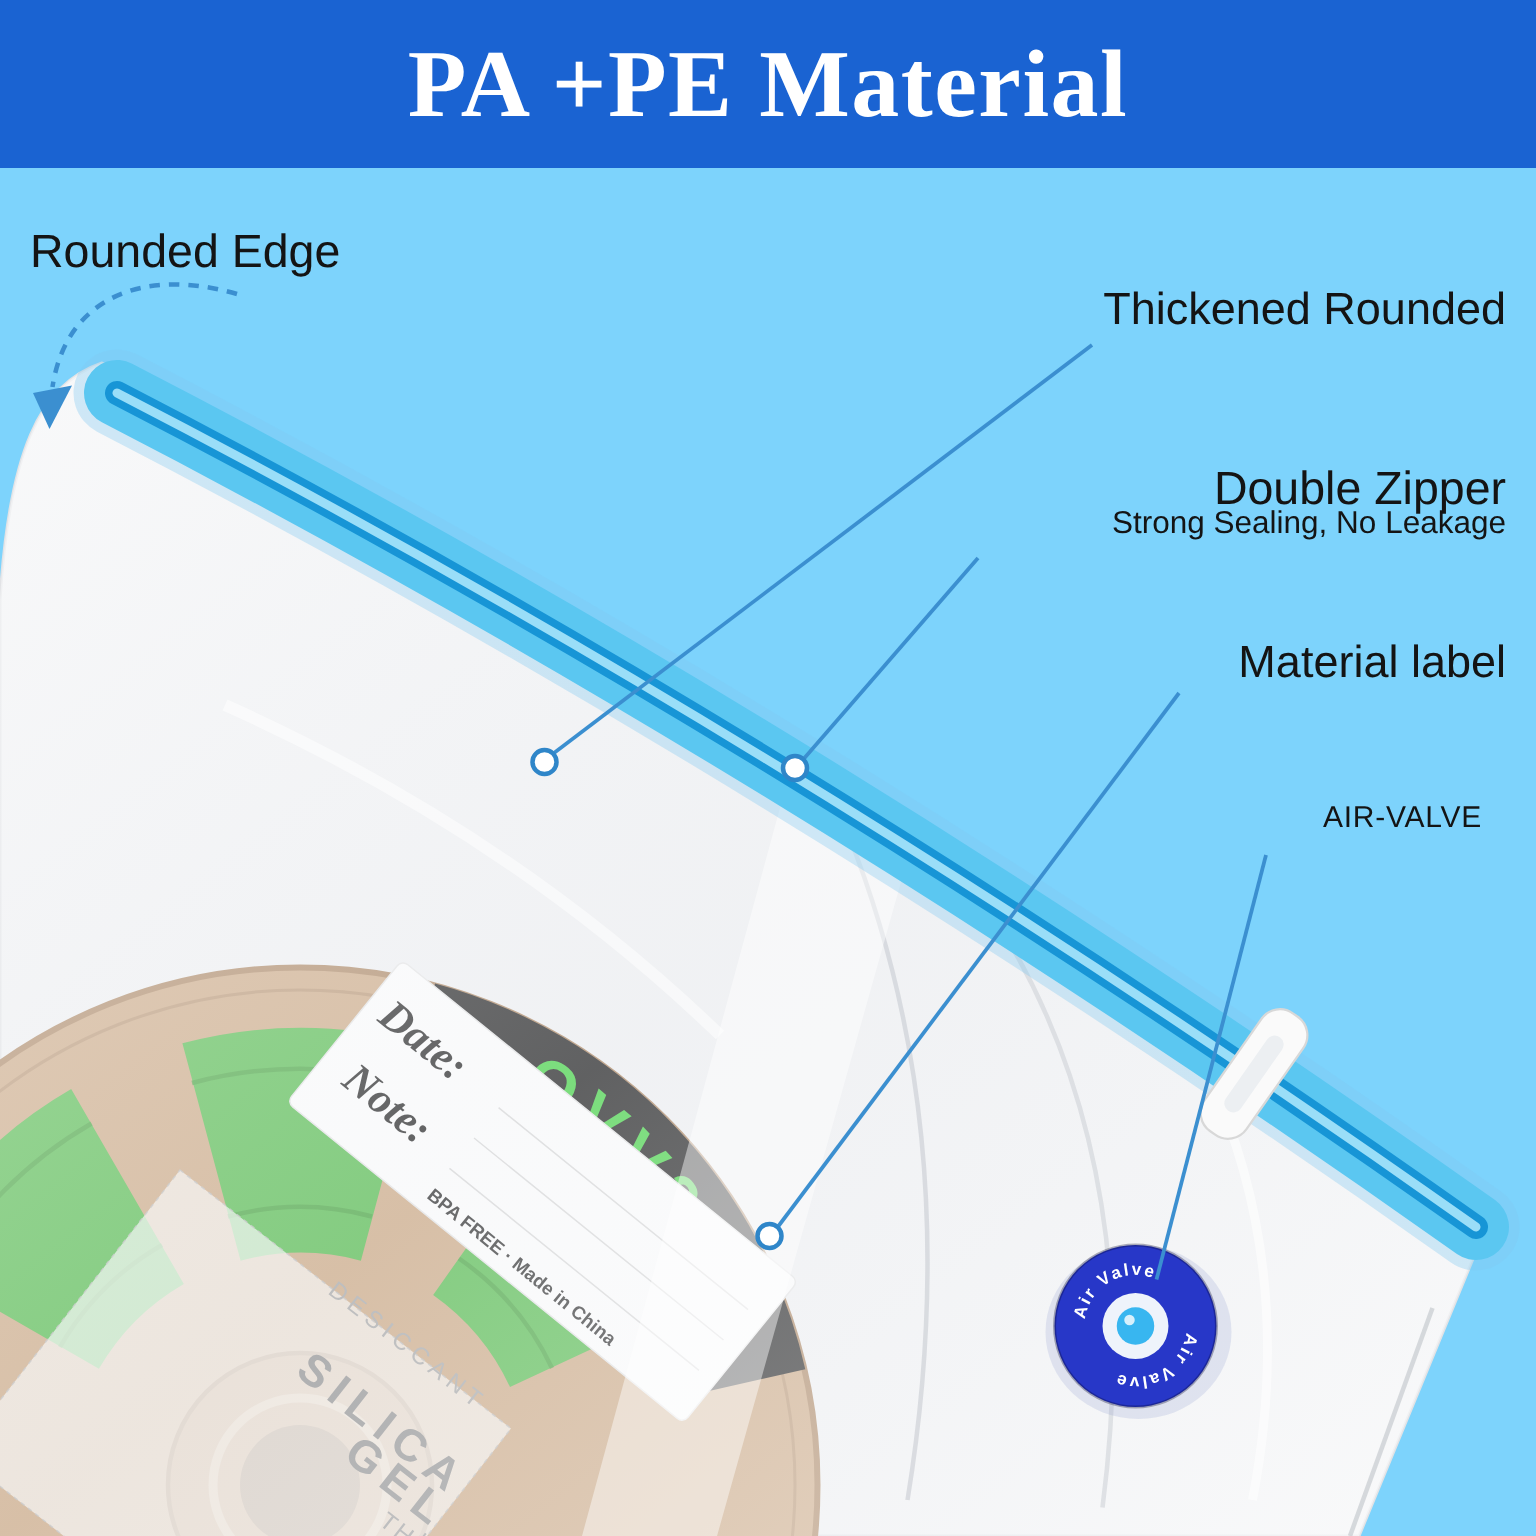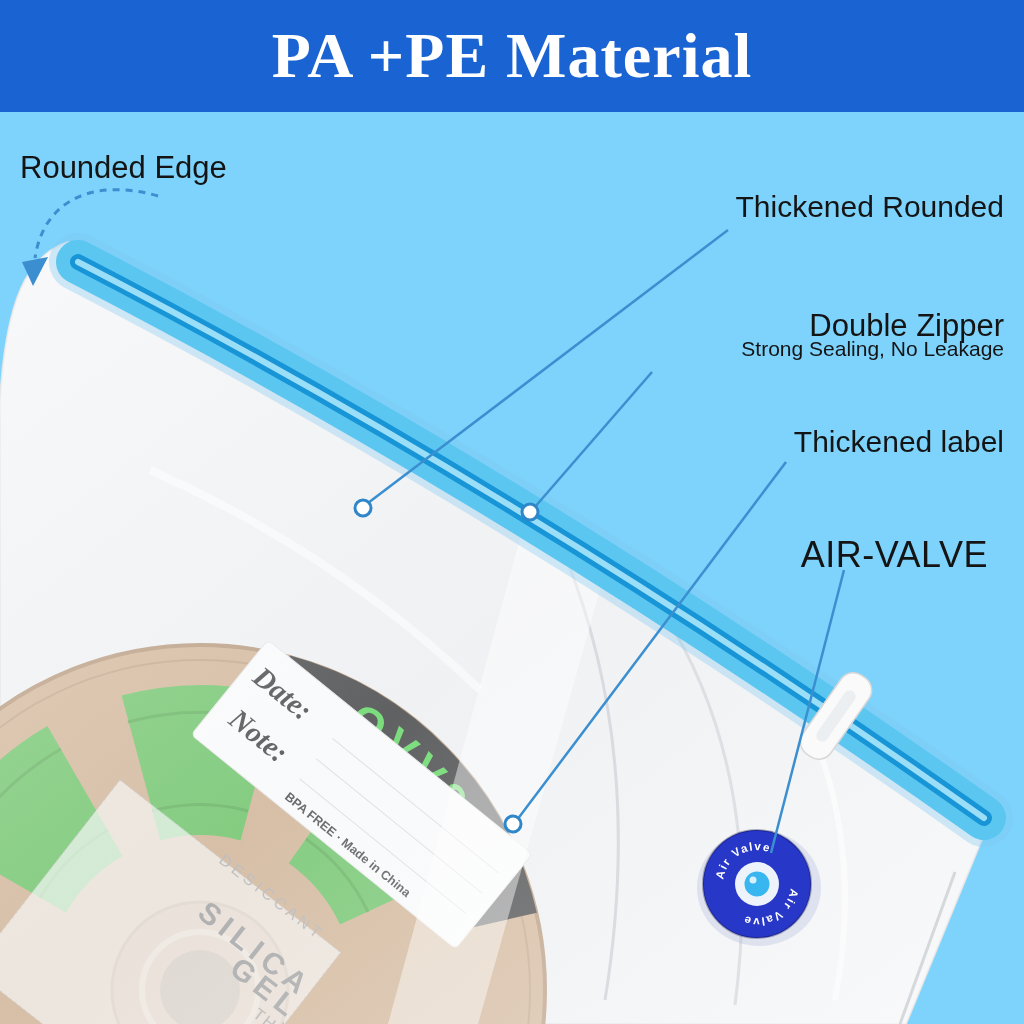--- a/index.html
+++ b/index.html
@@ -8,21 +8,21 @@
   .banner{position:absolute;left:0;top:0;width:1024px;height:112px;background:#1A63D2;
           display:flex;align-items:center;justify-content:center;}
   .banner h1{margin:0;color:#ffffff;font-family:"Liberation Serif",serif;font-weight:700;
              font-size:64px;letter-spacing:1px;}
   .callout{position:absolute;color:#141414;white-space:nowrap;font-weight:400;}
   .co-left{left:20px;top:150px;font-size:31px;text-align:right;}
   .co-thick{right:20px;top:190px;font-size:30px;text-align:right;}
   .co-zip{right:20px;top:283px;font-size:31px;text-align:right;margin-top:25px;}
   .co-seal{right:20px;top:337px;font-size:21px;text-align:right;}
   .co-label{right:20px;top:425px;font-size:30px;text-align:right;}
-  .co-valve{right:36px;top:534px;font-size:36px;text-align:right;letter-spacing:.5px;}
+  .co-valve{right:36px;top:534px;font-size:20px;text-align:right;letter-spacing:.5px;}
   svg text{font-family:"Liberation Sans",sans-serif;}
   svg .serifTxt{font-family:"Liberation Serif",serif;}
 </style>
 </head>
 <body>
 
 <div class="stage">
 
   <div class="banner">
     <h1>PA +PE Material</h1>
@@ -149,15 +149,15 @@
     <g>
       <path d="M158,196 C96,178 44,198 35,258" fill="none" stroke="#3B8FD0" stroke-width="3" stroke-dasharray="7,6"></path>
       <polygon points="22,262 48,257 33,286" fill="#3B8FD0"></polygon>
     </g>
   </svg>
 
   <div class="callout co-left">Rounded Edge</div>
   <div class="callout co-thick">Thickened Rounded</div>
   <div class="callout co-zip">Double Zipper</div>
   <div class="callout co-seal">Strong Sealing, No Leakage</div>
-  <div class="callout co-label">Thickened label</div>
+  <div class="callout co-label">Material label</div>
   <div class="callout co-valve">AIR-VALVE</div>
 </div>
 
 </body></html>

